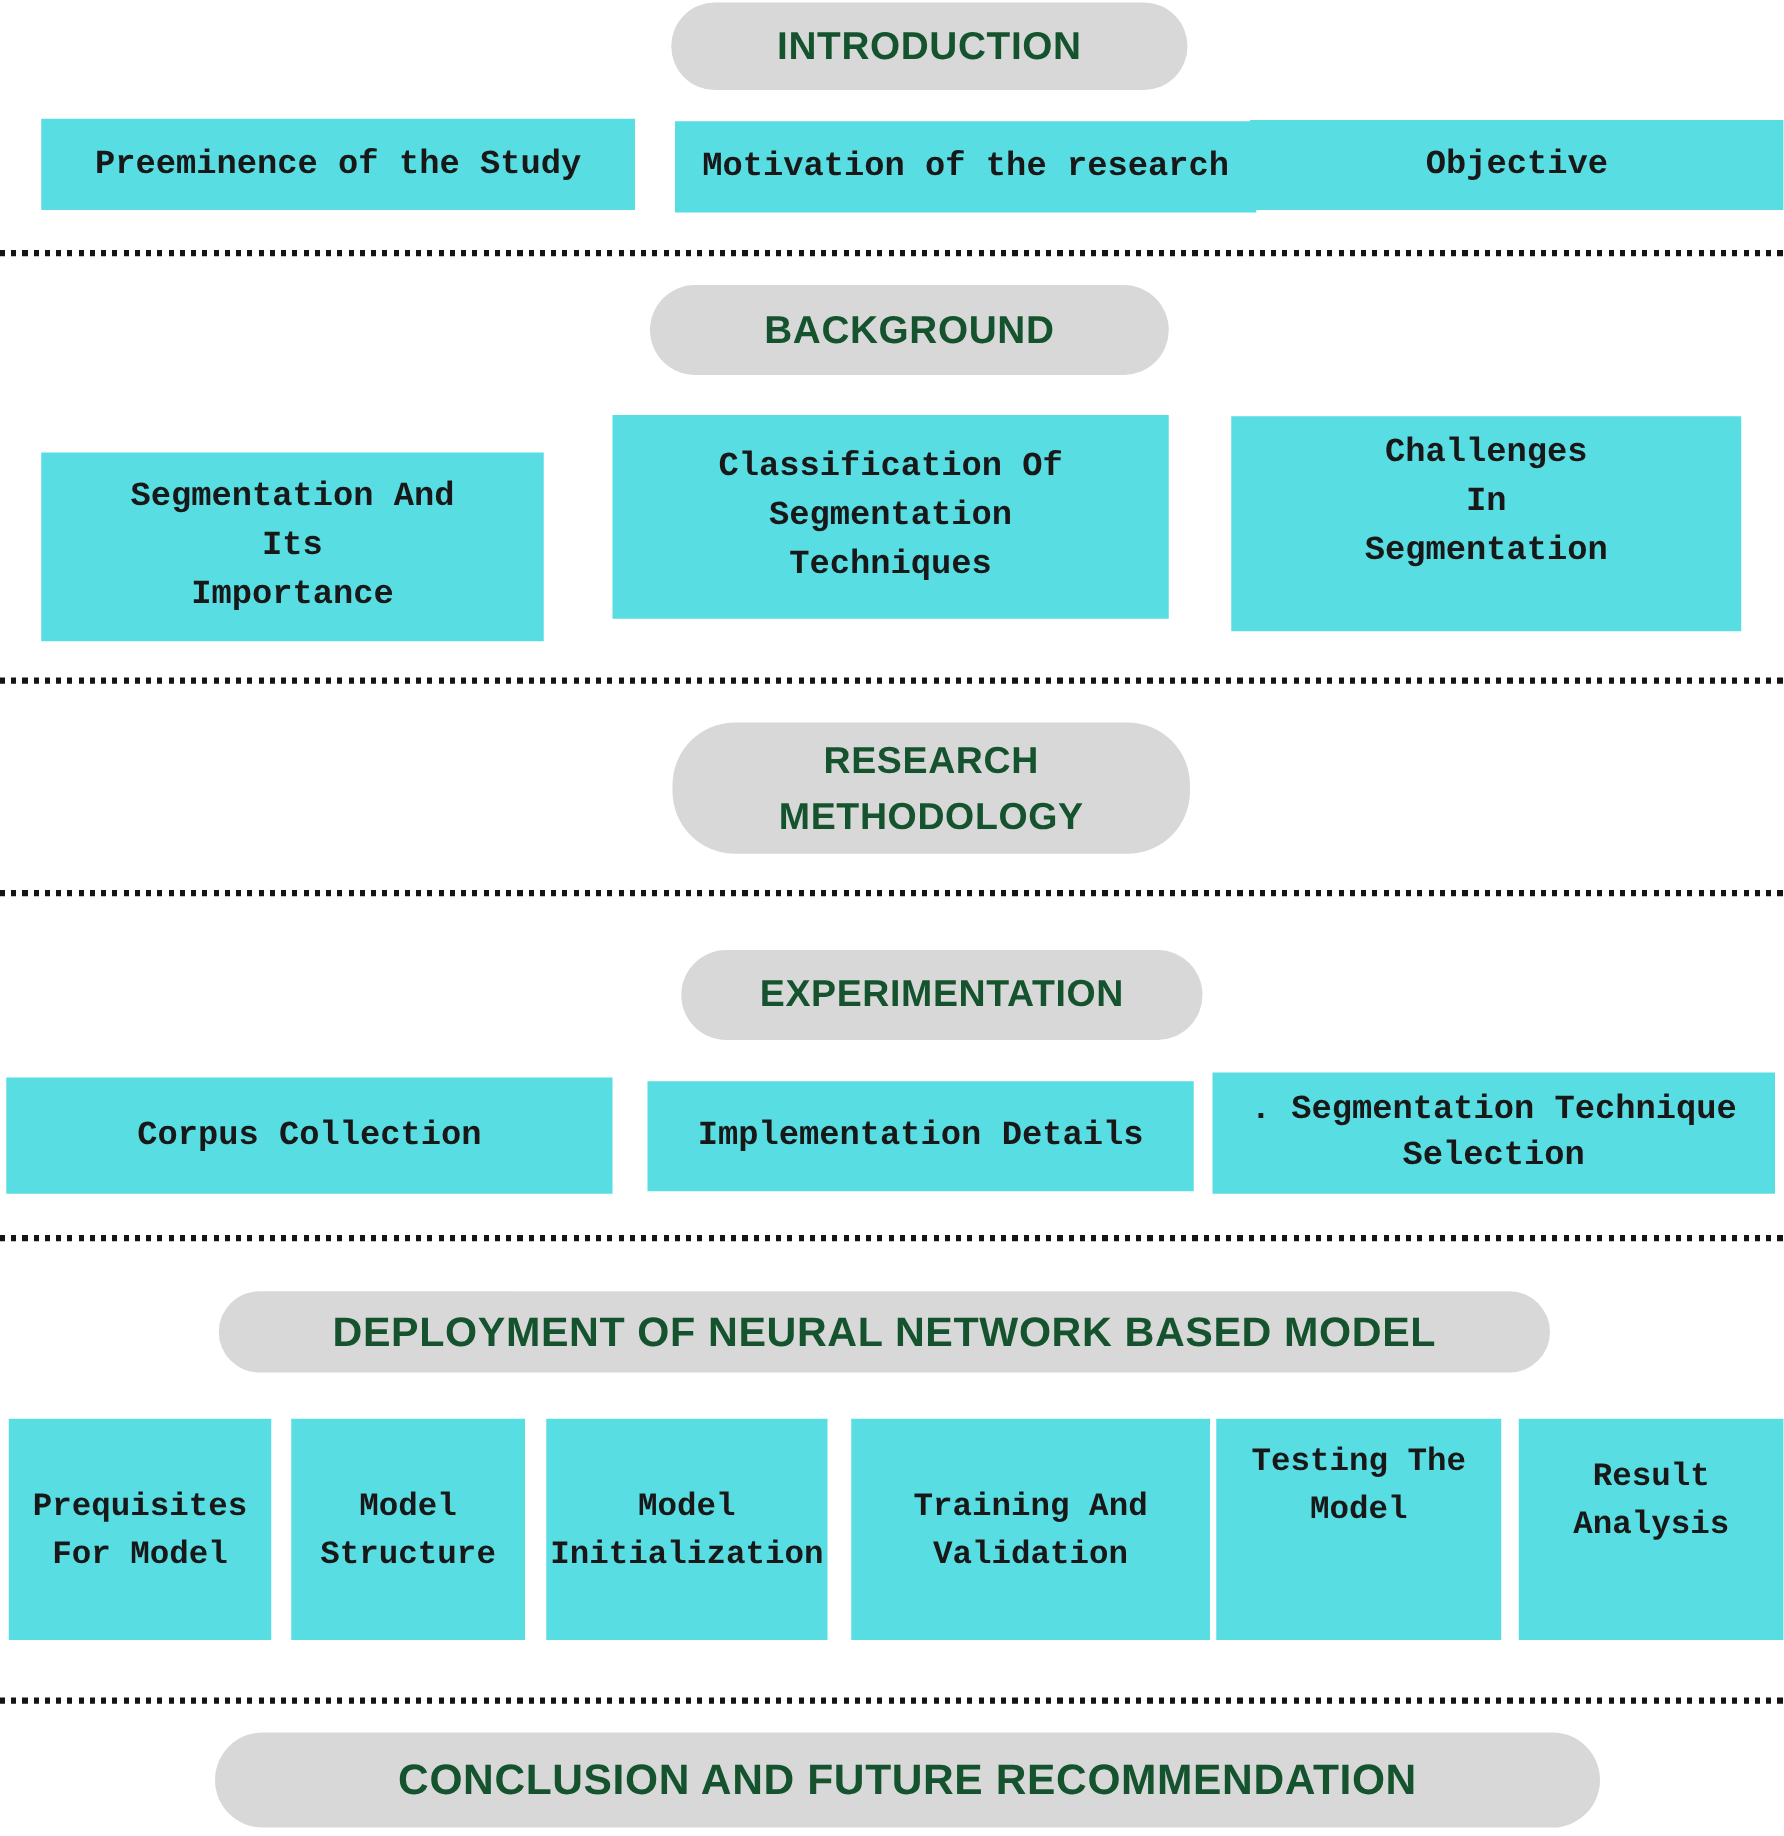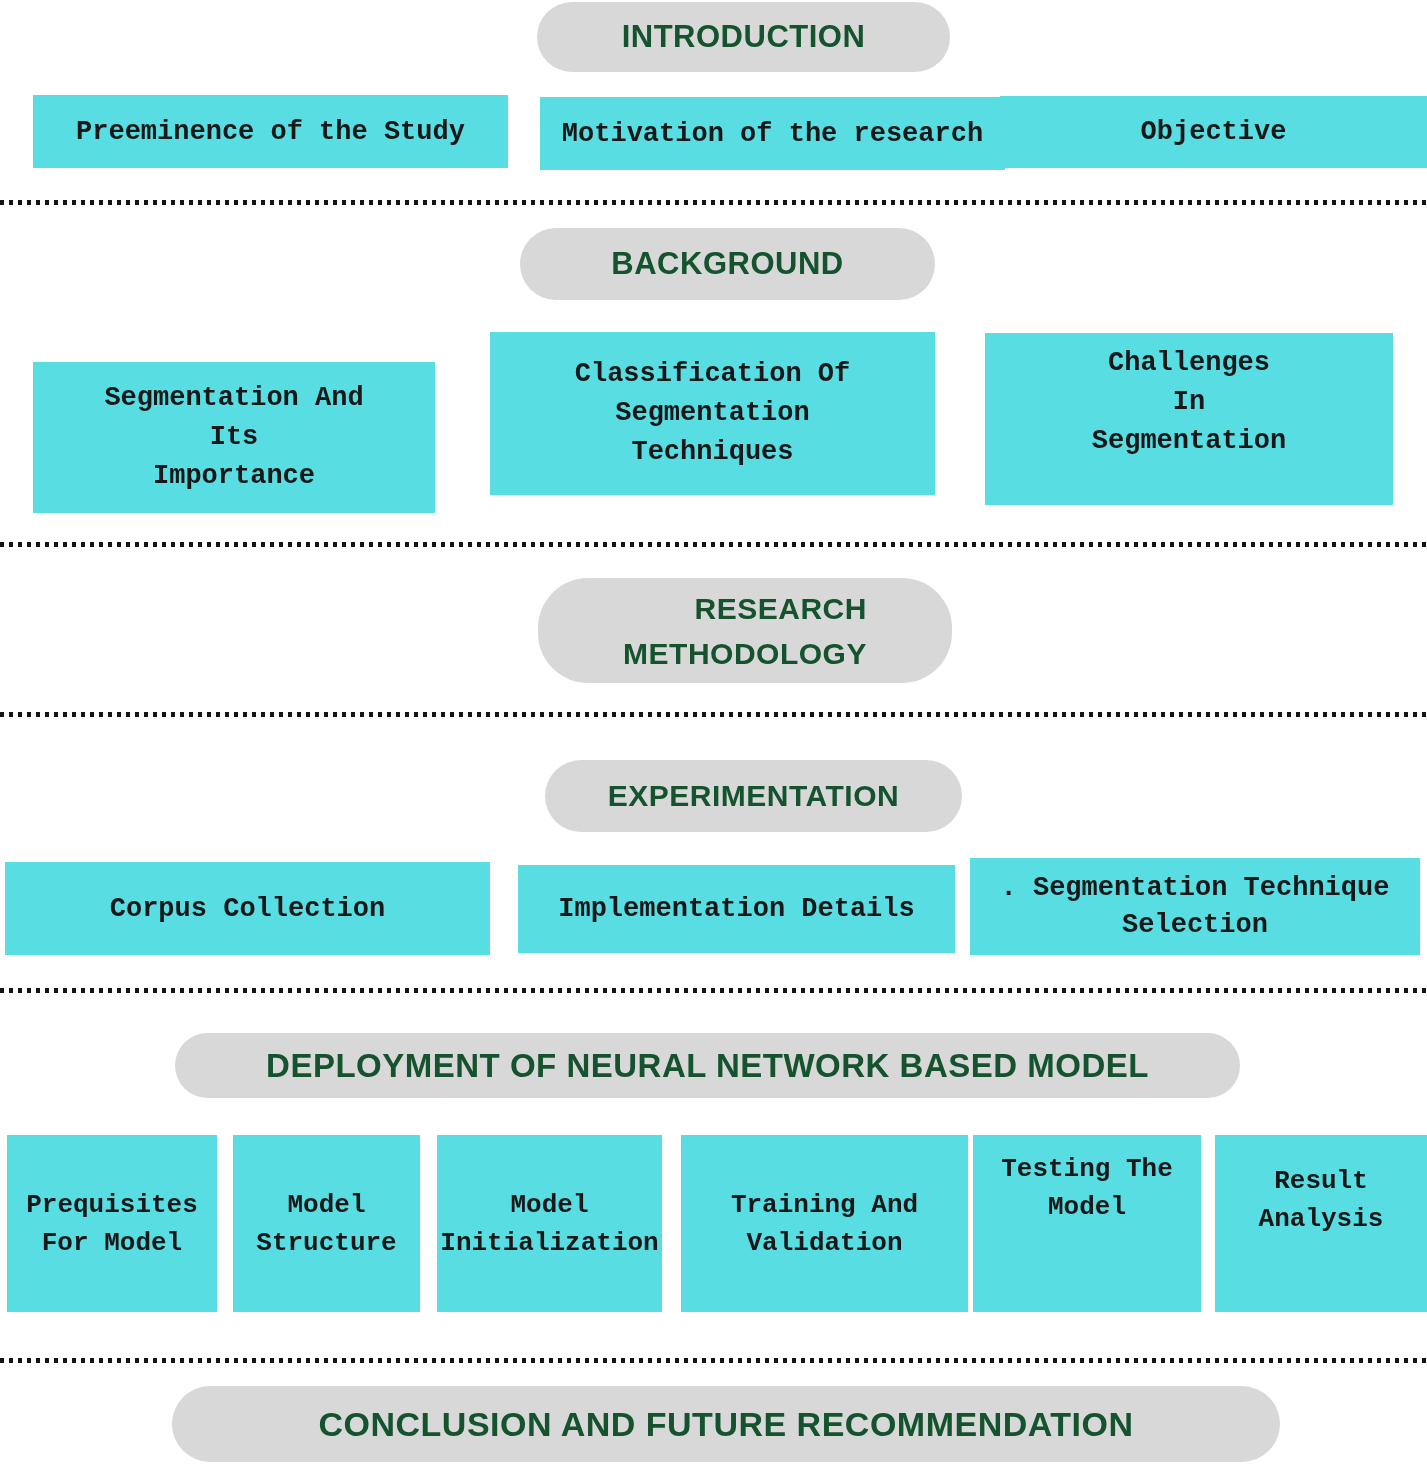--- a/index.html
+++ b/index.html
@@ -47,21 +47,21 @@
   .pill-intro      { left: 537px; top: 2px;    width: 413px;  height: 70px;  border-radius: 35px; font-size: 31px; }
   .r1-b1           { left: 33px;  top: 95px;   width: 475px;  height: 73px;  font-size: 27px; }
   .r1-b2           { left: 540px; top: 97px;   width: 465px;  height: 73px;  font-size: 27px; }
   .r1-b3           { left: 1000px;top: 96px;   width: 427px;  height: 72px;  font-size: 27px; }
   .sep1            { top: 200px; }
   .pill-background { left: 520px; top: 228px;  width: 415px;  height: 72px;  border-radius: 36px; font-size: 31px; }
   .r2-b1           { left: 33px;  top: 322px;  width: 402px;  height: 151px; font-size: 27px; line-height: 39px; margin-top: 40px; }
   .r2-b2           { left: 490px; top: 332px;  width: 445px;  height: 163px; font-size: 27px; line-height: 39px; }
   .r2-b3           { left: 985px; top: 333px;  width: 408px;  height: 172px; font-size: 27px; line-height: 39px; padding-bottom: 34px; box-sizing: border-box; }
   .sep2            { top: 542px; }
-  .pill-method     { left: 538px; top: 578px;  width: 414px;  height: 105px; border-radius: 50px; font-size: 30px; line-height: 45px; text-align: right; }
+  .pill-method     { left: 538px; top: 578px;  width: 414px;  height: 105px; border-radius: 50px; font-size: 30px; line-height: 45px; }
   .sep3            { top: 712px; }
   .pill-exp        { left: 545px; top: 760px;  width: 417px;  height: 72px;  border-radius: 36px; font-size: 30px; }
   .r3-b1           { left: 5px;   top: 862px;  width: 485px;  height: 93px;  font-size: 27px; }
   .r3-b2           { left: 518px; top: 865px;  width: 437px;  height: 88px;  font-size: 27px; }
   .r3-b3           { left: 970px; top: 858px;  width: 450px;  height: 97px;  font-size: 27px; line-height: 37px; text-align: center; }
   .sep4            { top: 988px; }
   .pill-deploy     { left: 175px; top: 1033px; width: 1065px; height: 65px;  border-radius: 33px; font-size: 33px; }
   .r4              { top: 1135px; height: 177px; font-size: 26px; line-height: 38px; }
   .r4-b1           { left: 7px;    width: 210px; }
   .r4-b2           { left: 233px;  width: 187px; }

